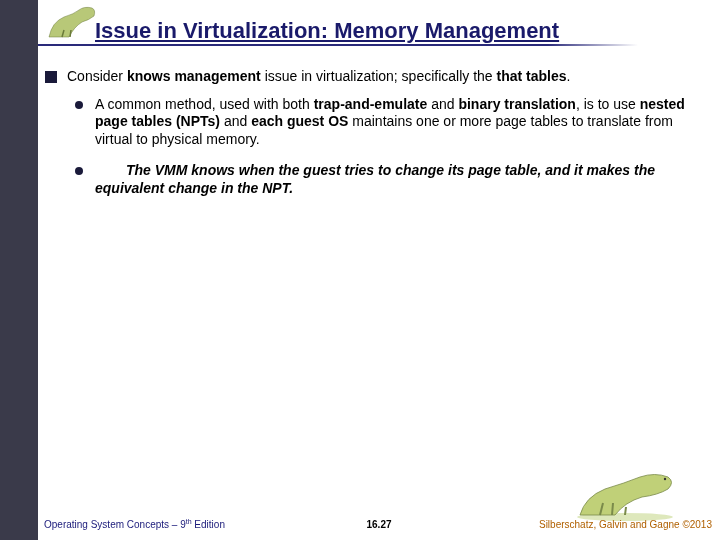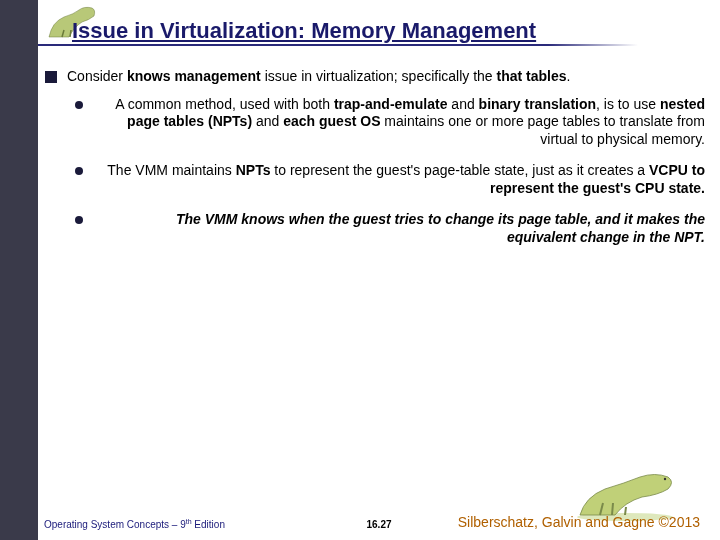--- a/index.html
+++ b/index.html
@@ -24,21 +24,21 @@
     width: 682px;
     height: 58px;
   }
   .dino-top {
     position: absolute;
     left: 6px; top: 2px;
     width: 60px; height: 40px;
   }
   .title {
     position: absolute;
-    left: 34px;
+    left: 57px;
     top: 18px;
     font-size: 22px;
     font-weight: bold;
     color: #1a1a6a;
     text-decoration: underline;
     white-space: nowrap;
   }
   .title-underline-bar {
     position: absolute;
     left: 0; top: 44px;
@@ -63,21 +63,20 @@
     width: 12px; height: 12px;
     background: #1a1a3a;
     margin: 3px 10px 0 0;
     flex: 0 0 auto;
   }
   .l1 .txt { flex: 1; }
   .l2-wrap { margin-left: 30px; }
   .l2 {
     display: flex;
     margin: 10px 0 14px 0;
-    text-align: right;
   }
   .l2 .dot {
     width: 8px; height: 8px;
     background: #1a1a3a;
     border-radius: 50%;
     margin: 5px 12px 0 0;
     flex: 0 0 auto;
   }
   .l2 .txt { flex: 1; }
   .footer {
@@ -96,22 +95,22 @@
   .foot-center {
     position: absolute;
     left: 50%; bottom: 4px;
     transform: translateX(-50%);
     font-size: 10px;
     color: #000;
     font-weight: bold;
   }
   .foot-right {
     position: absolute;
-    right: 20px; bottom: 4px;
-    font-size: 14px;
+    right: 8px; bottom: 4px;
+    font-size: 10px;
     color: #b06000;
   }
   .dino-bottom {
     position: absolute;
     right: 40px;
     bottom: 18px;
     width: 110px;
     height: 55px;
   }
   b { font-weight: bold; }
@@ -137,24 +136,20 @@
     <div class="bullet"></div>
     <div class="txt">Consider <b>knows management</b> issue in virtualization; specifically the <b>that tables</b>.</div>
   </div>
   <div class="l2-wrap">
     <div class="l2">
       <div class="dot"></div>
       <div class="txt">A common method, used with both <b>trap-and-emulate</b> and <b>binary translation</b>, is to use <b>nested page tables (NPTs)</b> and <b>each guest OS</b> maintains one or more page tables to translate from virtual to physical memory.</div>
     </div>
     <div class="l2">
       <div class="dot"></div>
-      <div class="txt"> The VMM maintains <b>NPTs</b> to represent the guest's page-table state, just as it creates a <b>VCPU to represent the guest's CPU state.</b></div>
-    </div>
-    <div class="l2">
-      <div class="dot"></div>
       <div class="txt"><b><i>The VMM knows when the guest tries to change its page table, and it makes the equivalent change in the NPT.</i></b></div>
     </div>
   </div>
 </div>
 
 <svg class="dino-bottom" viewBox="0 0 110 55">
   <ellipse cx="55" cy="50" rx="48" ry="4" fill="#c8d890" opacity="0.6"></ellipse>
   <path d="M10 48 Q 15 30 35 22 Q 55 16 70 10 Q 85 5 98 10 Q 105 15 98 22 Q 88 28 72 30 Q 55 35 45 48 Z" fill="#c0d078" stroke="#7a8a4a" stroke-width="0.8"></path>
   <path d="M30 48 L33 36 M42 48 L43 36 M55 48 L56 40" stroke="#7a8a4a" stroke-width="2"></path>
   <circle cx="95" cy="12" r="1.2" fill="#333"></circle>

